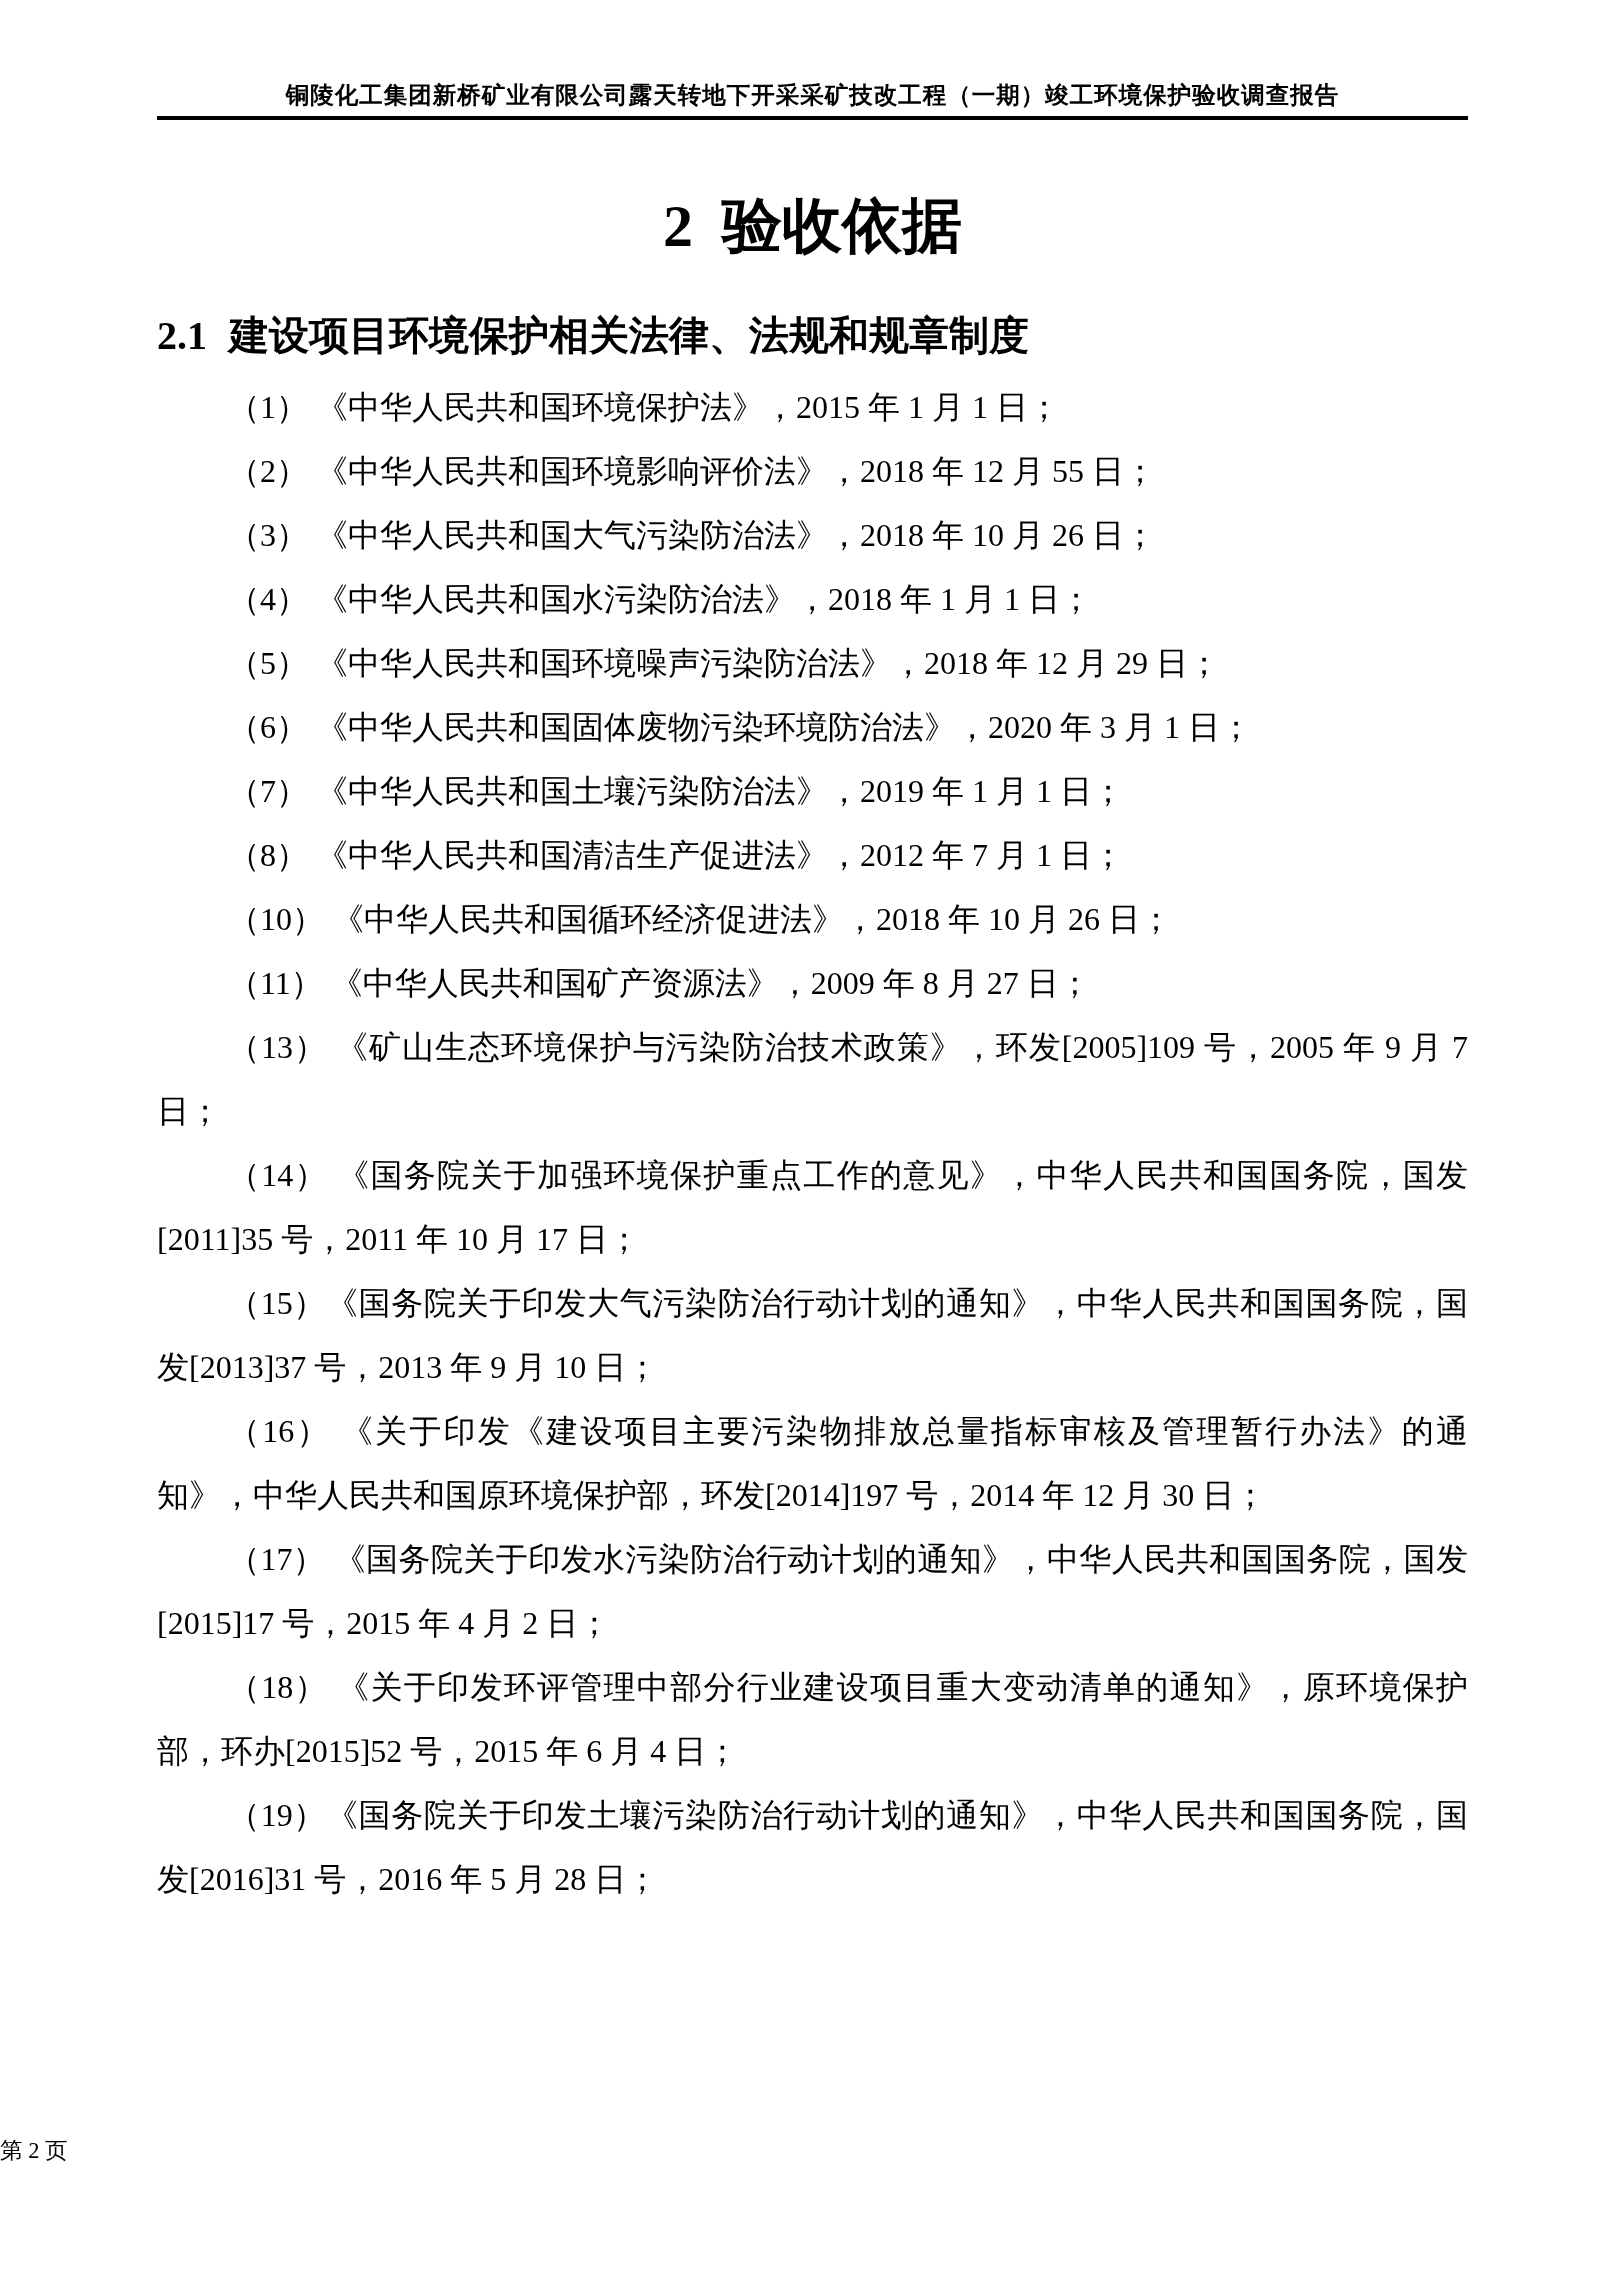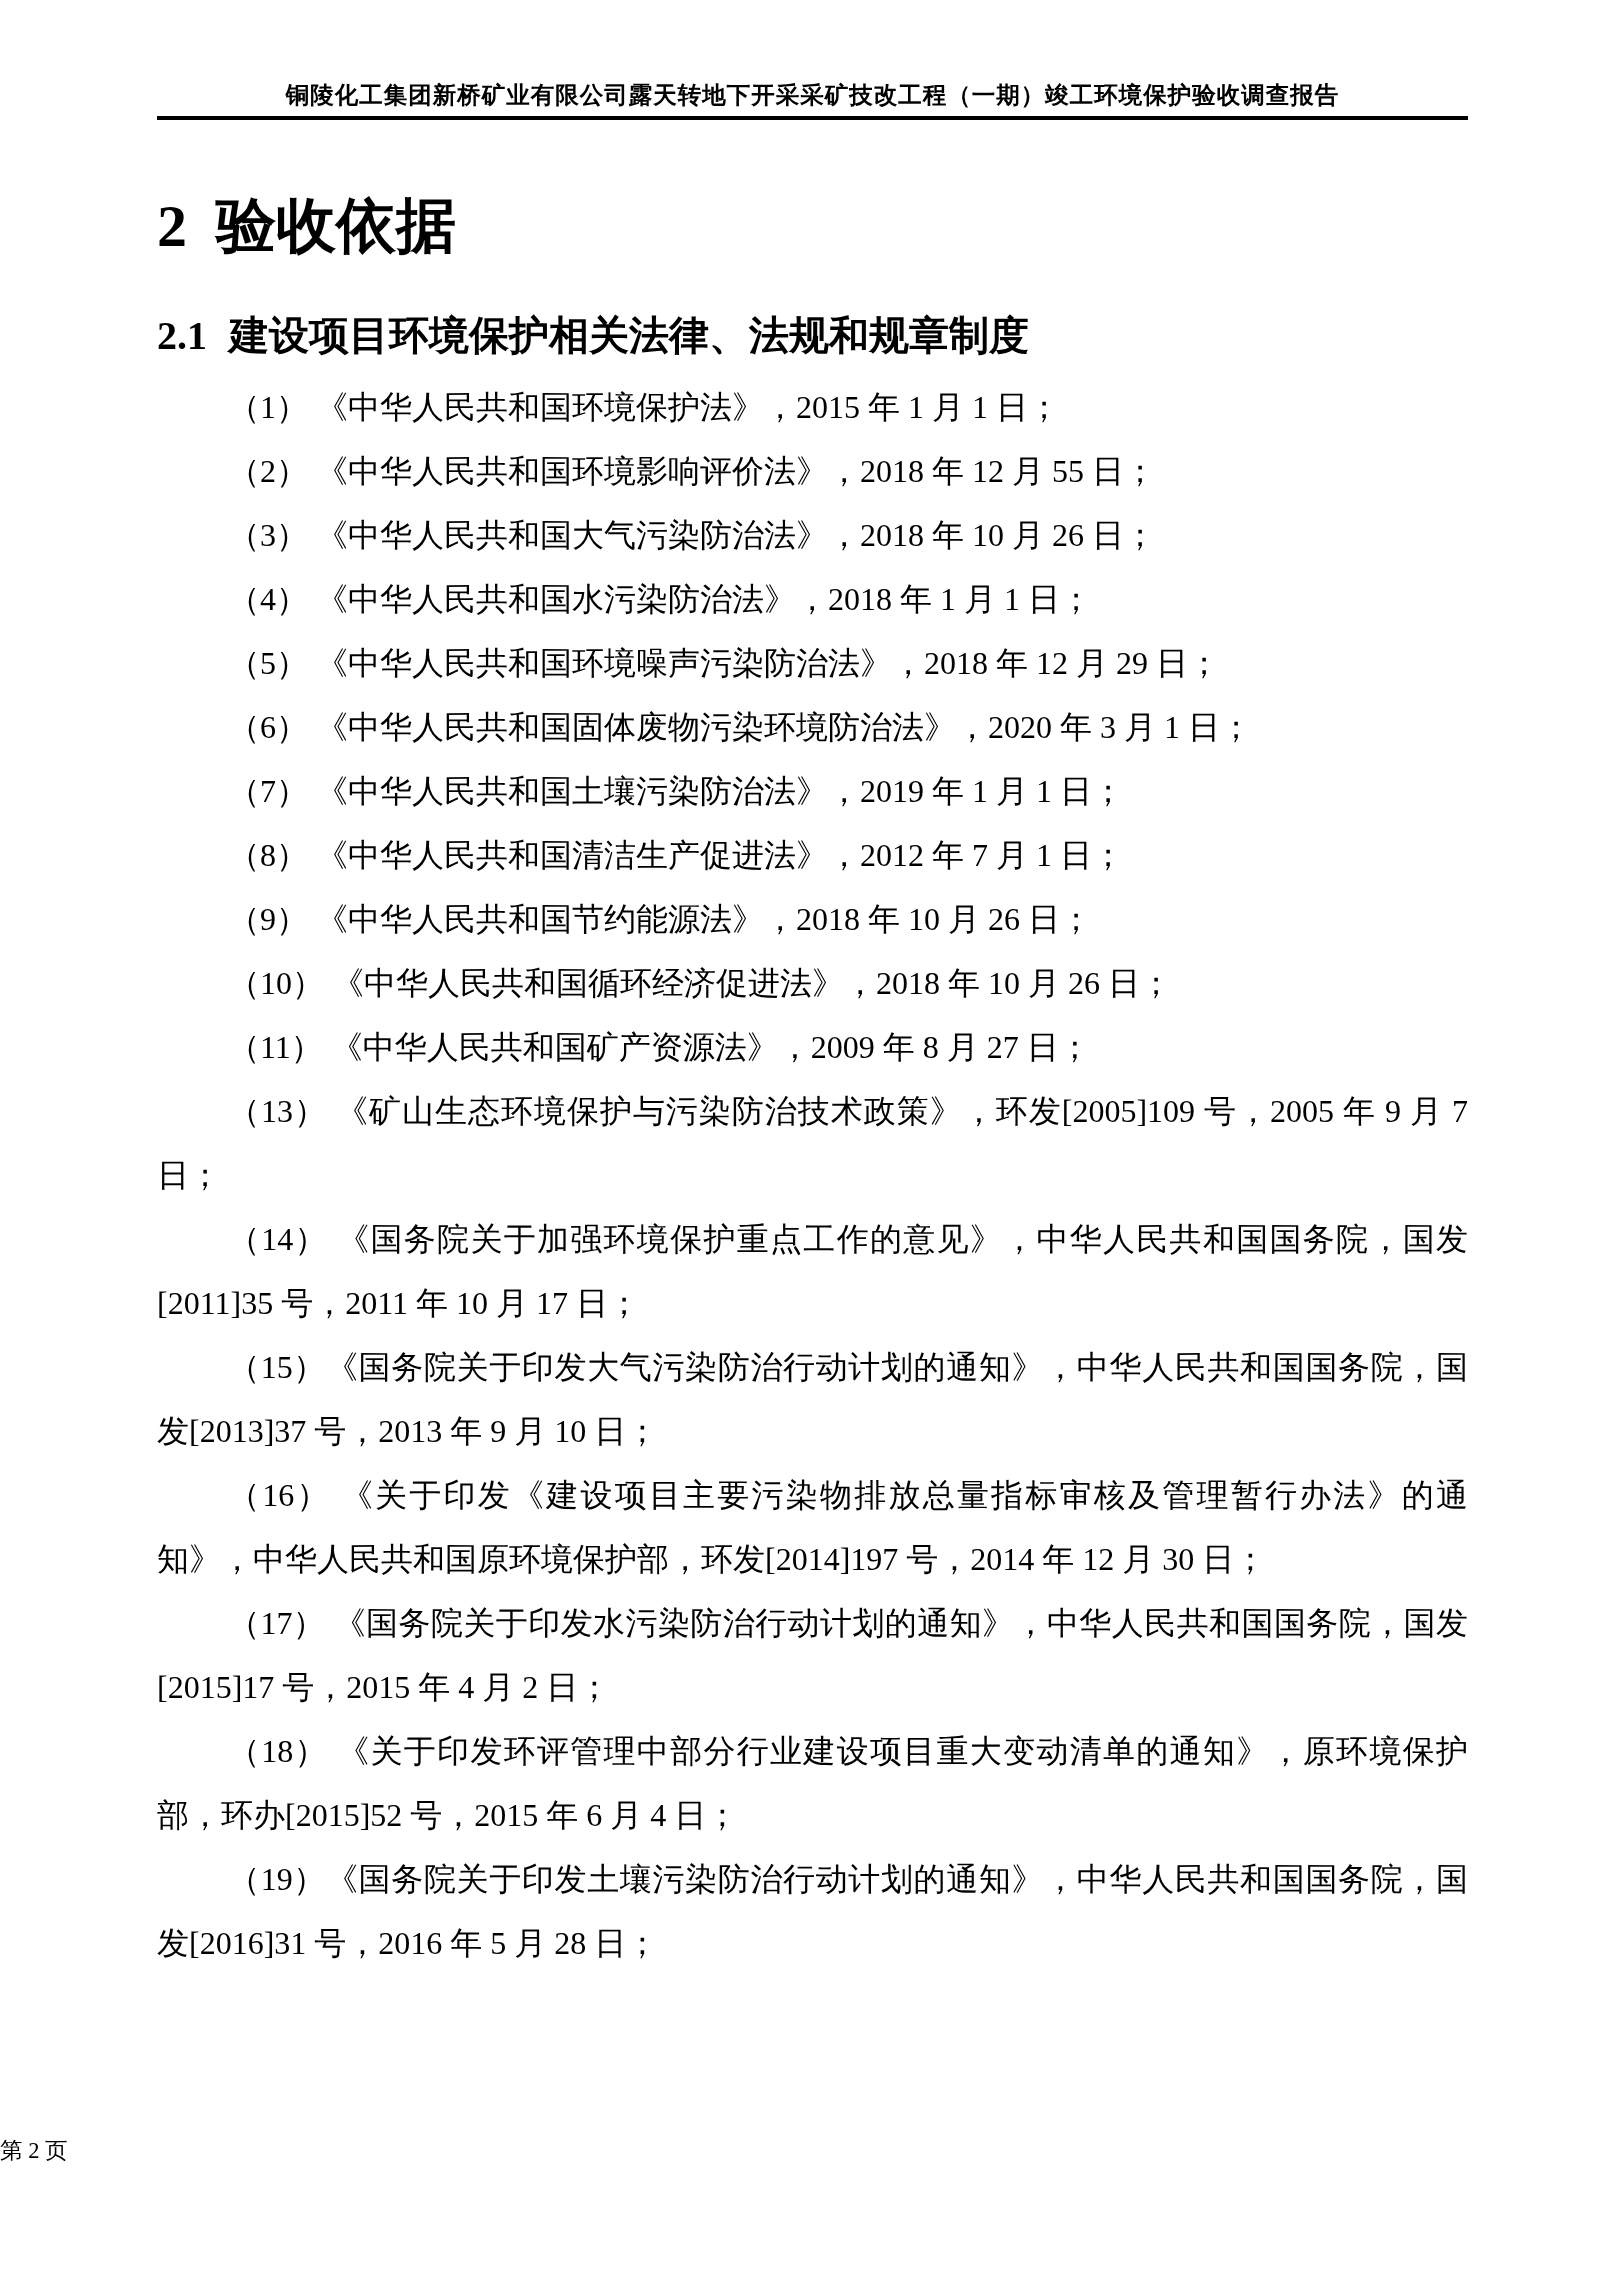--- a/index.html
+++ b/index.html
@@ -20,21 +20,21 @@
     text-align: center;
     font-weight: 700;
     font-size: 23.5px;
     line-height: 27.4px;
     letter-spacing: 1px;
     padding-bottom: 6.9px;
     border-bottom: 4.9px solid #000000;
   }
   .doc-title {
     margin-top: 67px;
-    text-align: left;
+    text-align: center;
     font-size: 60px;
     font-weight: 700;
     line-height: 78px;
     white-space: nowrap;
   }
   .doc-title .chapter-number { margin-right: 29px; }
   .section-heading {
     margin-top: 43px;
     font-size: 40px;
     font-weight: 700;
@@ -79,21 +79,20 @@
 
   <div class="law-list">
     <p>（1） 《中华人民共和国环境保护法》，2015 年 1 月 1 日；</p>
     <p>（2） 《中华人民共和国环境影响评价法》，2018 年 12 月 55 日；</p>
     <p>（3） 《中华人民共和国大气污染防治法》，2018 年 10 月 26 日；</p>
     <p>（4） 《中华人民共和国水污染防治法》，2018 年 1 月 1 日；</p>
     <p>（5） 《中华人民共和国环境噪声污染防治法》，2018 年 12 月 29 日；</p>
     <p>（6） 《中华人民共和国固体废物污染环境防治法》，2020 年 3 月 1 日；</p>
     <p>（7） 《中华人民共和国土壤污染防治法》，2019 年 1 月 1 日；</p>
     <p>（8） 《中华人民共和国清洁生产促进法》，2012 年 7 月 1 日；</p>
-    <p>（9） 《中华人民共和国节约能源法》，2018 年 10 月 26 日；</p>
     <p>（10） 《中华人民共和国循环经济促进法》，2018 年 10 月 26 日；</p>
     <p>（11） 《中华人民共和国矿产资源法》，2009 年 8 月 27 日；</p>
     <p>（13） 《矿山生态环境保护与污染防治技术政策》，环发[2005]109 号，2005 年 9 月 7 日；</p>
     <p>（14） 《国务院关于加强环境保护重点工作的意见》，中华人民共和国国务院，国发[2011]35 号，2011 年 10 月 17 日；</p>
     <p>（15）《国务院关于印发大气污染防治行动计划的通知》，中华人民共和国国务院，国发[2013]37 号，2013 年 9 月 10 日；</p>
     <p>（16） 《关于印发《建设项目主要污染物排放总量指标审核及管理暂行办法》的通知》，中华人民共和国原环境保护部，环发[2014]197 号，2014 年 12 月 30 日；</p>
     <p>（17） 《国务院关于印发水污染防治行动计划的通知》，中华人民共和国国务院，国发[2015]17 号，2015 年 4 月 2 日；</p>
     <p>（18） 《关于印发环评管理中部分行业建设项目重大变动清单的通知》，原环境保护部，环办[2015]52 号，2015 年 6 月 4 日；</p>
     <p>（19）《国务院关于印发土壤污染防治行动计划的通知》，中华人民共和国国务院，国发[2016]31 号，2016 年 5 月 28 日；</p>
   </div>

